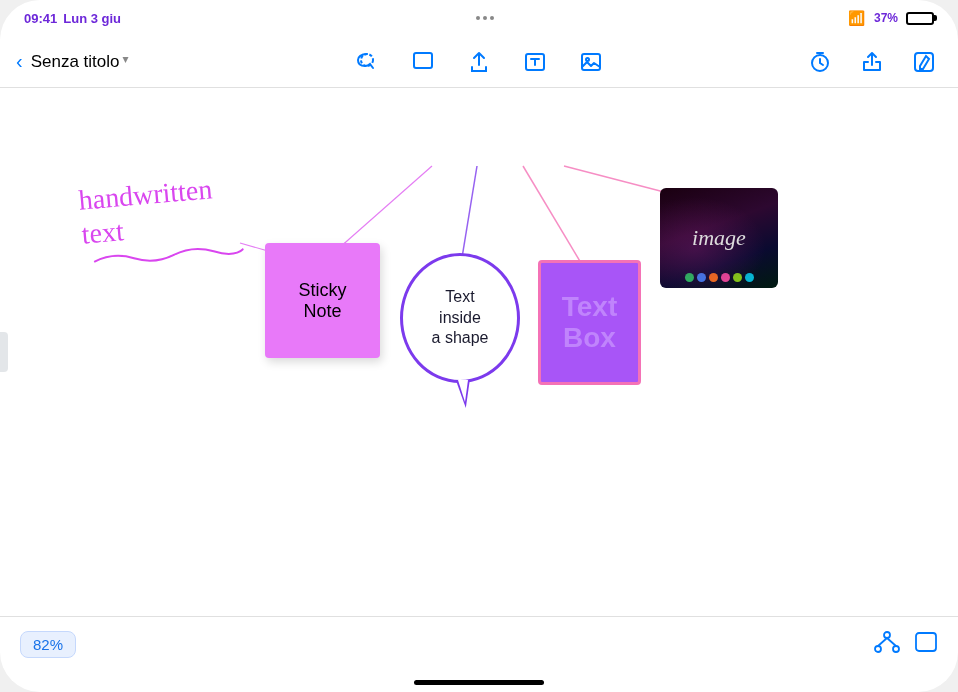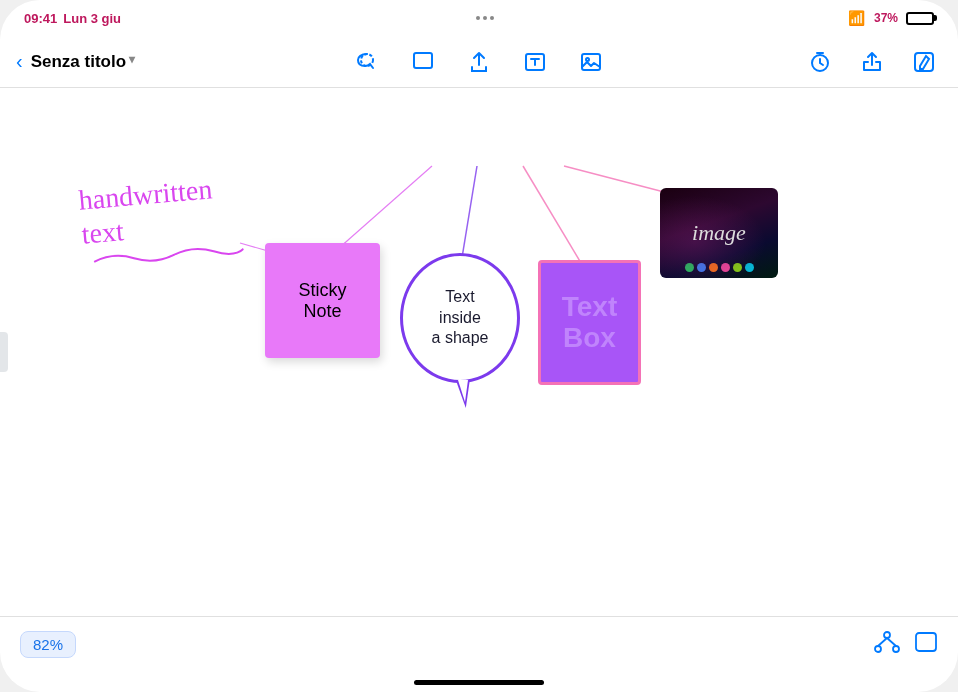--- a/index.html
+++ b/index.html
@@ -18,21 +18,21 @@
     
     .status-bar {
       height: 36px;
       background: white;
       display: flex;
       align-items: center;
       justify-content: space-between;
       padding: 0 24px;
       font-size: 13px;
       font-weight: 600;
-      color: #be185d;
+      color: #6d28d9;
       border-radius: 40px 40px 0 0;
     }
     .status-left { display: flex; align-items: center; gap: 6px; }
     .status-right { display: flex; align-items: center; gap: 8px; font-size: 12px; }
     .wifi-icon { font-size: 14px; }
     .battery-icon {
       width: 28px; height: 13px;
       border: 2px solid #000;
       border-radius: 3px;
       position: relative;
@@ -69,21 +69,21 @@
     .toolbar-left { display: flex; align-items: center; gap: 8px; flex: 1; }
     .toolbar-center { display: flex; align-items: center; gap: 20px; position: absolute; left: 50%; transform: translateX(-50%); }
     .toolbar-right { display: flex; align-items: center; gap: 16px; margin-left: auto; }
 
     .back-btn {
       background: none; border: none; cursor: pointer;
       font-size: 20px; color: #007aff;
       display: flex; align-items: center; gap: 4px;
     }
     .doc-title {
-      font-size: 17px; font-weight: 700; color: #000;
+      font-size: 17px; font-weight: 400; color: #000;
       display: flex; align-items: flex-start; gap: 3px;
     }
     .chevron { font-size: 12px; color: #888; }
 
     .toolbar-icon {
       background: none; border: none; cursor: pointer;
       color: #007aff; font-size: 20px;
       width: 36px; height: 36px;
       display: flex; align-items: center; justify-content: center;
     }
@@ -374,21 +374,21 @@
     </div>
   </div>
 
   <div class="text-box">
     <span>
       <span>Text</span><br>
       <span>Box</span>
     </span>
   </div>
 
-  <div style="position:absolute; top:100px; left:660px; width:118px; height:90px; background: linear-gradient(160deg, #1a0010 0%, #2d0830 40%, #0a0a30 70%, #001a10 100%); border-radius:6px; overflow:hidden; display:flex; align-items:center; justify-content:center;">
+  <div style="position:absolute; top:100px; left:660px; width:118px; height:100px; background: linear-gradient(160deg, #1a0010 0%, #2d0830 40%, #0a0a30 70%, #001a10 100%); border-radius:6px; overflow:hidden; display:flex; align-items:center; justify-content:center;">
     <span style="font-style:italic; color:#ddd; font-size:22px; font-family:Georgia,serif; z-index:2; position:relative;">image</span>
 
     <div style="position:absolute; bottom:6px; left:0; right:0; display:flex; justify-content:center; gap:3px;">
       <div style="width:9px;height:9px;border-radius:50%;background:#22c55e;"></div>
       <div style="width:9px;height:9px;border-radius:50%;background:#3b82f6;"></div>
       <div style="width:9px;height:9px;border-radius:50%;background:#f97316;"></div>
       <div style="width:9px;height:9px;border-radius:50%;background:#ec4899;"></div>
       <div style="width:9px;height:9px;border-radius:50%;background:#84cc16;"></div>
       <div style="width:9px;height:9px;border-radius:50%;background:#06b6d4;"></div>
     </div>

